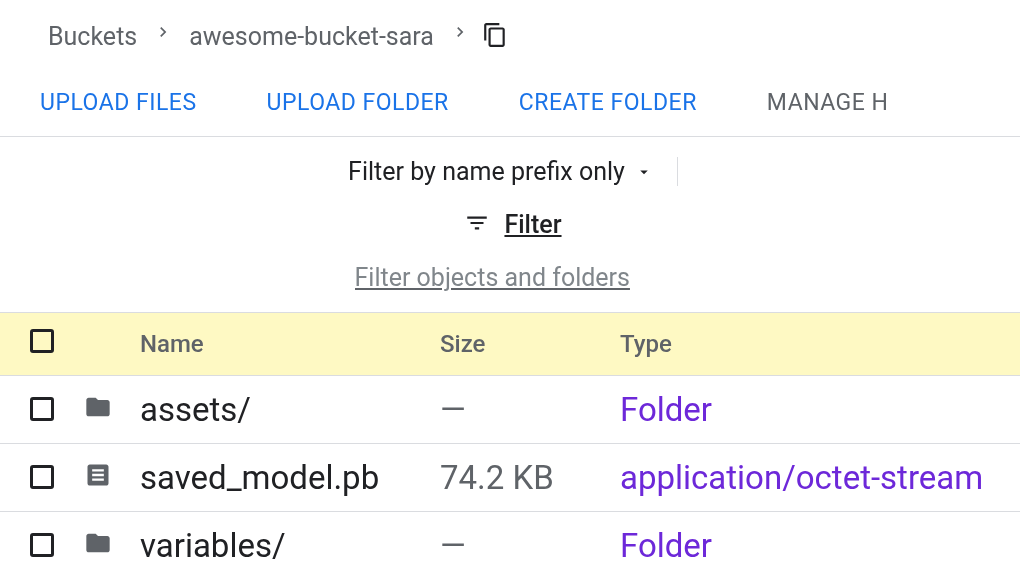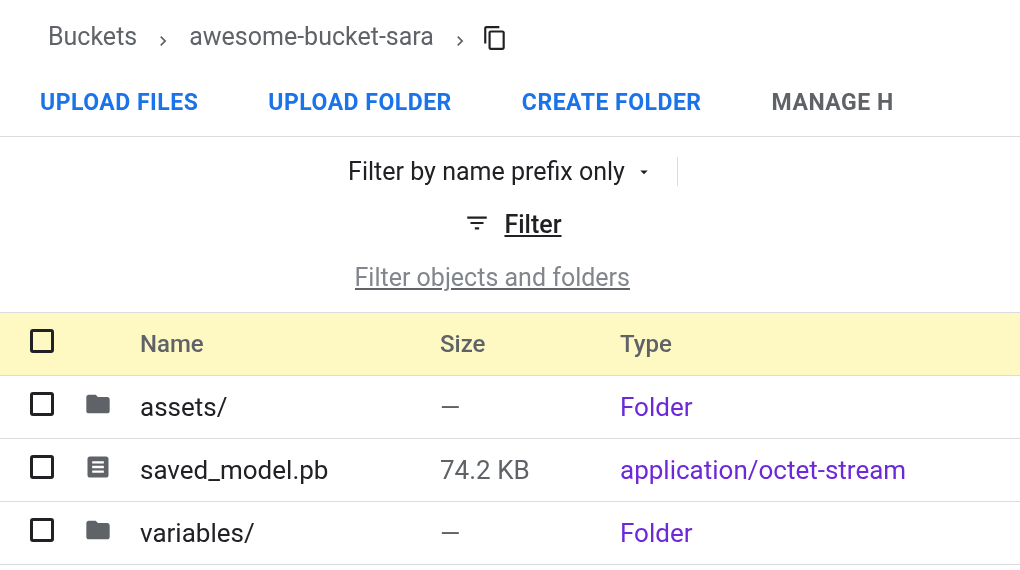--- a/index.html
+++ b/index.html
@@ -6,35 +6,35 @@
     body {
       font-family: Roboto, "Helvetica Neue", Arial, sans-serif;
       background: #fff;
       width: 1020px;
       height: 570px;
       overflow: hidden;
       color: #202124;
     }
     .breadcrumb {
       display: flex;
-      align-items: flex-end;
+      align-items: flex-start;
       gap: 16px;
       padding: 22px 24px 24px 48px;
       font-size: 25px;
     }
     .breadcrumb-link { color: #5f6368; cursor: pointer; }
     .breadcrumb-current { color: #202124; }
     .chevron { color: #5f6368; display: inline-flex; }
     .copy-btn { display: inline-flex; cursor: pointer; margin-left: -4px; }
     .toolbar {
       display: flex;
       gap: 70px;
       padding: 14px 24px 20px 40px;
       font-size: 23px;
-      font-weight: 700;
+      font-weight: 400;
       letter-spacing: 0.5px;
       border-bottom: 1px solid #dadce0;
     }
     .toolbar-action { color: #1a73e8; cursor: pointer; white-space: nowrap; }
     .toolbar-action.dim { color: #5f6368; }
     .filterbar {
       display: flex;
       align-items: center;
       padding: 20px 24px 20px 30px;
       gap: 24px;
@@ -75,21 +75,21 @@
     }
     .table-header th {
       text-align: left;
       font-size: 24px;
       font-weight: 500;
       color: #5f6368;
       padding: 16px 12px;
     }
     .table-row td {
       padding: 14px 12px;
-      font-size: 26px;
+      font-size: 33px;
       border-bottom: 1px solid #dadce0;
       vertical-align: middle;
     }
     .col-check { width: 72px; padding-left: 30px !important; }
     .col-icon { width: 56px; }
     .col-name { width: 300px; color: #202124; }
     .col-size { width: 180px; color: #5f6368; }
     .col-type { color: #6d28d9; }
     .checkbox {
       width: 24px;

